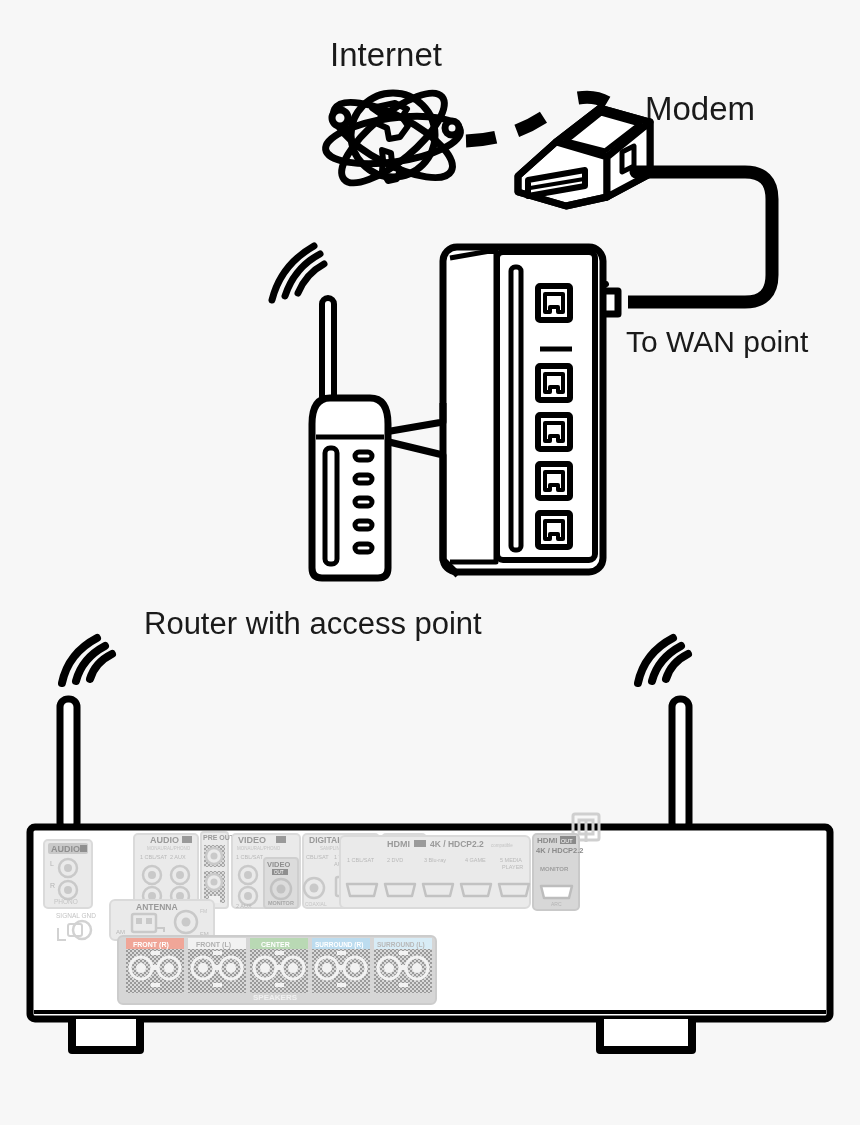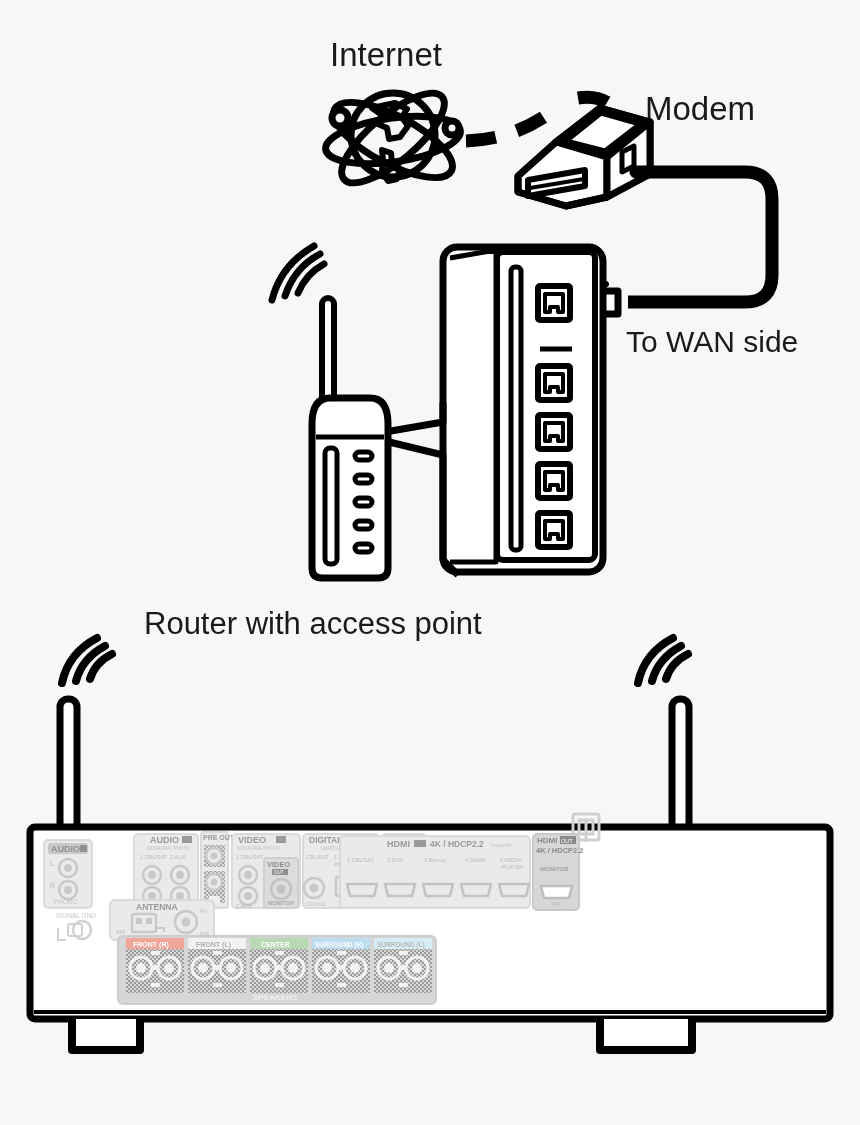--- a/index.html
+++ b/index.html
@@ -54,21 +54,21 @@
     font-size: 31px;
   }
 </style>
 </head>
 <body>
 
 <div id="stage">
 
   <div class="lbl" id="label-internet">Internet</div>
   <div class="lbl" id="label-modem">Modem</div>
-  <div class="lbl" id="label-wan">To WAN side</div>
+  <div class="lbl" id="label-wan">To WAN point</div>
   <div class="lbl" id="label-router">Router with access point</div>
 
   <svg class="layer" viewBox="0 0 860 1125">
 
     <g fill="none" stroke="#000" stroke-width="7" stroke-linecap="round" stroke-linejoin="round">
 
       <circle cx="393" cy="135" r="42" fill="#f7f7f7" stroke="#000" stroke-width="7"></circle>
 
       <ellipse cx="393" cy="140" rx="68" ry="22" transform="rotate(-8 393 140)"></ellipse>
 

